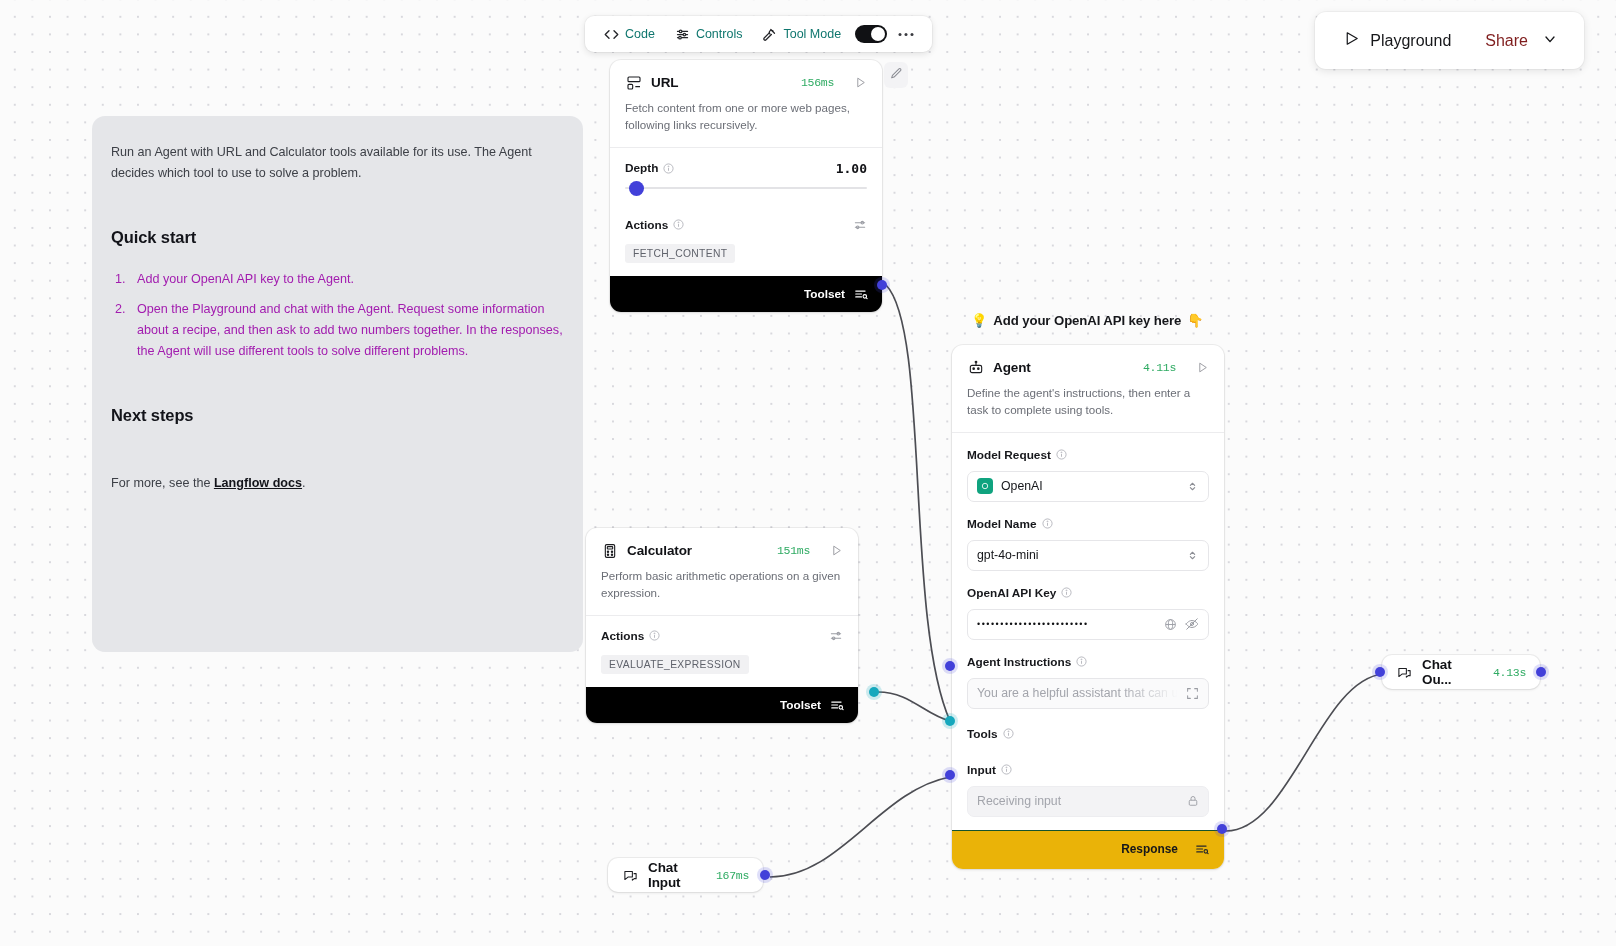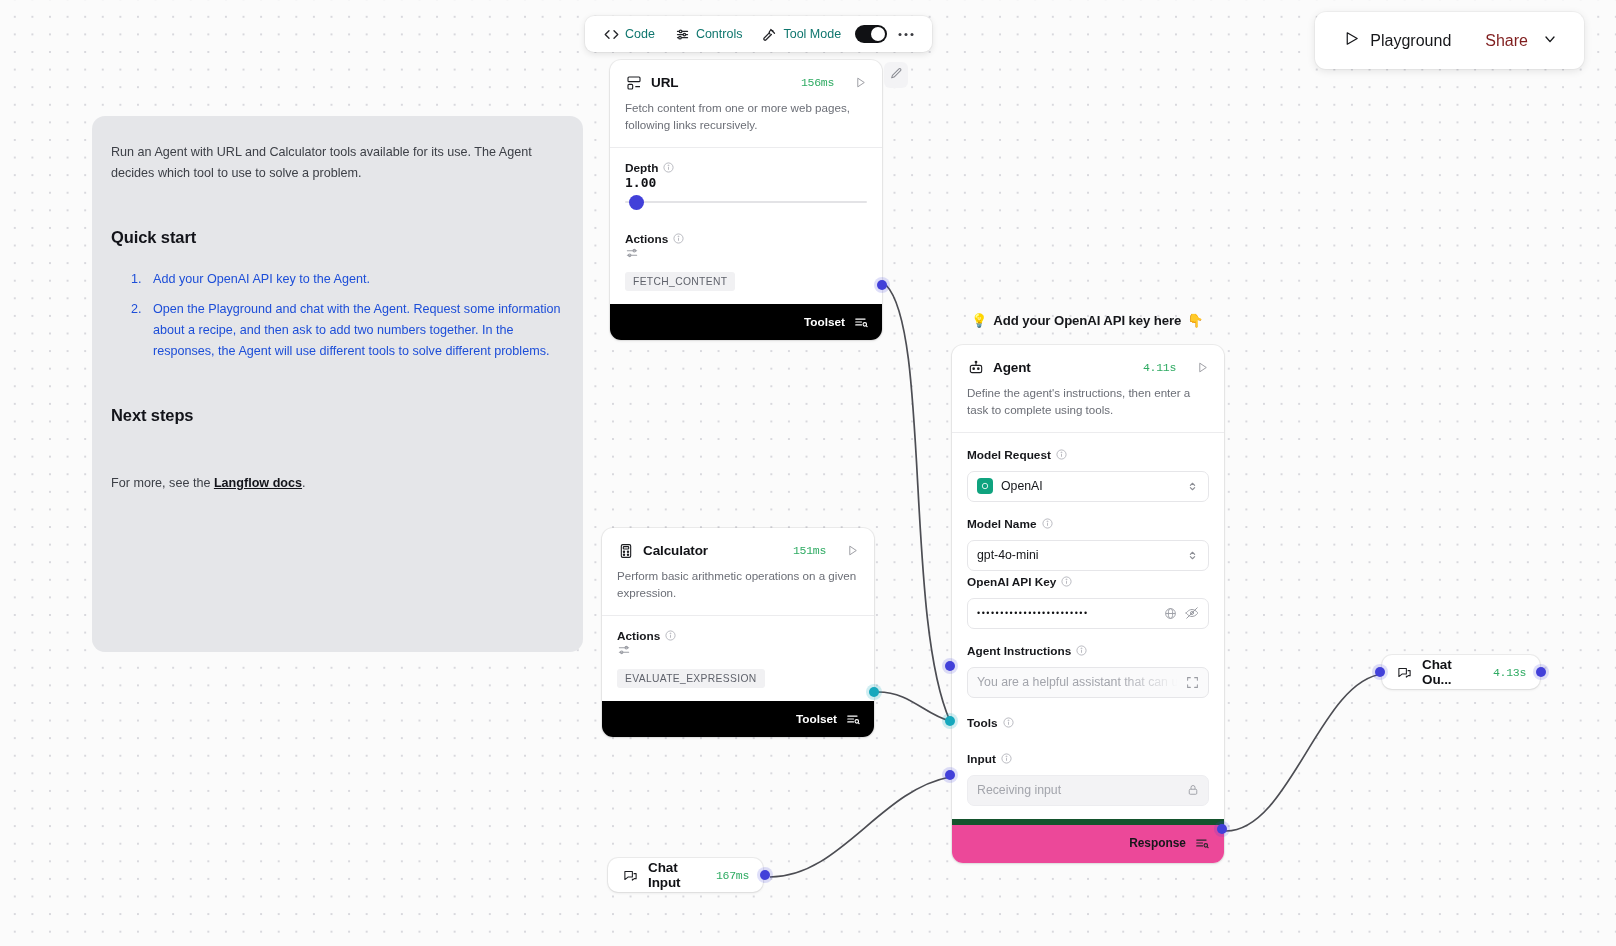--- a/index.html
+++ b/index.html
@@ -80,22 +80,22 @@
   }
   .readme p {
     font-size: 12.6px; color: #3d4047; line-height: 1.65; margin-bottom: 6px;
   }
   .readme h2 {
     font-size: 16.5px; font-weight: 700; color: #13141a;
     margin-top: 44px; margin-bottom: 22px; letter-spacing: -0.1px;
   }
   .readme ol { margin: 0 0 0 18px; padding: 0; }
   .readme ol li {
-    font-size: 12.6px; color: #1d4ed8; line-height: 1.68;
-    margin-bottom: 9px; padding-left: 8px; margin-left: 16px;
+    font-size: 12.6px; color: #a21caf; line-height: 1.68;
+    margin-bottom: 9px; padding-left: 8px;
   }
   .readme a { color: #13141a; font-weight: 700; text-decoration: underline; }
   .rm-gap-sm { height: 26px; }
 
   
   .node {
     position: absolute; background: #ffffff;
     border-radius: 11px;
     box-shadow: 0 1px 3px rgba(0,0,0,.09), 0 0 0 1px rgba(0,0,0,.055);
     z-index: 20; overflow: hidden;
@@ -123,21 +123,21 @@
   }
   .node-sep { height: 1px; background: #ececee; margin: 0; }
   .node-body { padding: 13px 15px 13px 15px; }
 
   .field-label {
     font-size: 11.8px; font-weight: 600; color: #16171b;
     display: flex; align-items: center; gap: 5px; margin-bottom: 9px;
   }
   .info-ico { color: #b3b5bb; display: flex; align-items: center; }
 
-  .row-between { display: flex; align-items: flex-start; justify-content: space-between; flex-direction: column; }
+  .row-between { display: flex; align-items: center; justify-content: space-between; }
   .num-val {
     font-family: "DejaVu Sans Mono", monospace; font-size: 13px;
     font-weight: 700; color: #111216;
   }
 
   
   .slider { position: relative; height: 16px; margin-top: 4px; }
   .slider-track {
     position: absolute; left: 0; right: 0; top: 7px; height: 2.5px;
     background: #e3e3e6; border-radius: 2px;
@@ -182,22 +182,22 @@
     overflow: hidden; white-space: nowrap; flex: 1 1 auto;
   }
   .inline-ico { color: #9a9ca3; display: flex; align-items: center; flex: 0 0 auto; }
   .placeholder { color: #a3a5ac; flex: 1 1 auto; overflow: hidden; white-space: nowrap; }
   .ph-fade {
     -webkit-mask-image: linear-gradient(to right, #000 70%, transparent 100%);
     mask-image: linear-gradient(to right, #000 70%, transparent 100%);
   }
   .resp-bar {
     display: flex; align-items: center; justify-content: flex-end;
-    gap: 9px; padding: 11px 15px 13px 15px;
-    border-top: 6px solid #14532d; background: #ec4899;
+    gap: 17px; padding: 11px 15px 13px 15px;
+    border-top: 1px solid #14532d; background: #eab308;
   }
   .resp-bar .lbl { font-size: 11.9px; font-weight: 600; color: #16171b; }
   .resp-bar .ico { color: #26272b; display: flex; align-items: center; }
 
   
   .pill-node {
     position: absolute; background: #fff; border-radius: 10px;
     box-shadow: 0 1px 3px rgba(0,0,0,.09), 0 0 0 1px rgba(0,0,0,.055);
     height: 34px; display: flex; align-items: center; gap: 9px;
     padding: 0 14px; z-index: 20;
@@ -395,21 +395,21 @@
   <div class="port indigo" style="left:877px; top:280px;"></div>
 
   <div class="edit-btn">
     <span>
       <svg width="13" height="13" viewBox="0 0 24 24" fill="none" stroke="currentColor" stroke-width="1.9" stroke-linecap="round" stroke-linejoin="round">
           <path d="M16.5 3.5a2.1 2.1 0 1 1 3 3L7.5 18.5 3 20l1.5-4.5z"></path>
         </svg>
     </span>
   </div>
 
-  <div class="node" style="left:602px; top:528px; width:272px;">
+  <div class="node" style="left:586px; top:528px; width:272px;">
     <div class="node-head">
       <span class="node-ico">
         <svg width="16" height="16" viewBox="0 0 24 24" fill="none" stroke="currentColor" stroke-width="1.7">
             <rect x="5" y="2.5" width="14" height="19" rx="2"></rect>
             <rect x="8" y="5.5" width="8" height="3.5" rx=".7"></rect>
             <circle cx="9" cy="13" r="1"></circle>
             <circle cx="15" cy="13" r="1"></circle>
             <circle cx="9" cy="17.5" r="1"></circle>
             <circle cx="15" cy="17.5" r="1"></circle>
           </svg>
@@ -531,21 +531,21 @@
       <div class="select-box">
         <span>gpt-4o-mini</span>
         <span class="chev-updown">
           <svg width="13" height="13" viewBox="0 0 24 24" fill="none" stroke="currentColor" stroke-width="2" stroke-linecap="round" stroke-linejoin="round">
               <polyline points="8 10 12 6 16 10"></polyline>
               <polyline points="8 14 12 18 16 14"></polyline>
             </svg>
         </span>
       </div>
 
-      <div class="field-label" style="margin-top:4px">
+      <div class="field-label" style="margin-top:15px">
         <span>OpenAI API Key</span>
         <span class="info-ico">
           <svg width="11" height="11" viewBox="0 0 24 24" fill="none" stroke="currentColor" stroke-width="2">
               <circle cx="12" cy="12" r="10"></circle>
               <line x1="12" y1="11" x2="12" y2="17"></line>
               <circle cx="12" cy="7.5" r="1"></circle>
             </svg>
         </span>
       </div>
       <div class="select-box" style="cursor:text">

